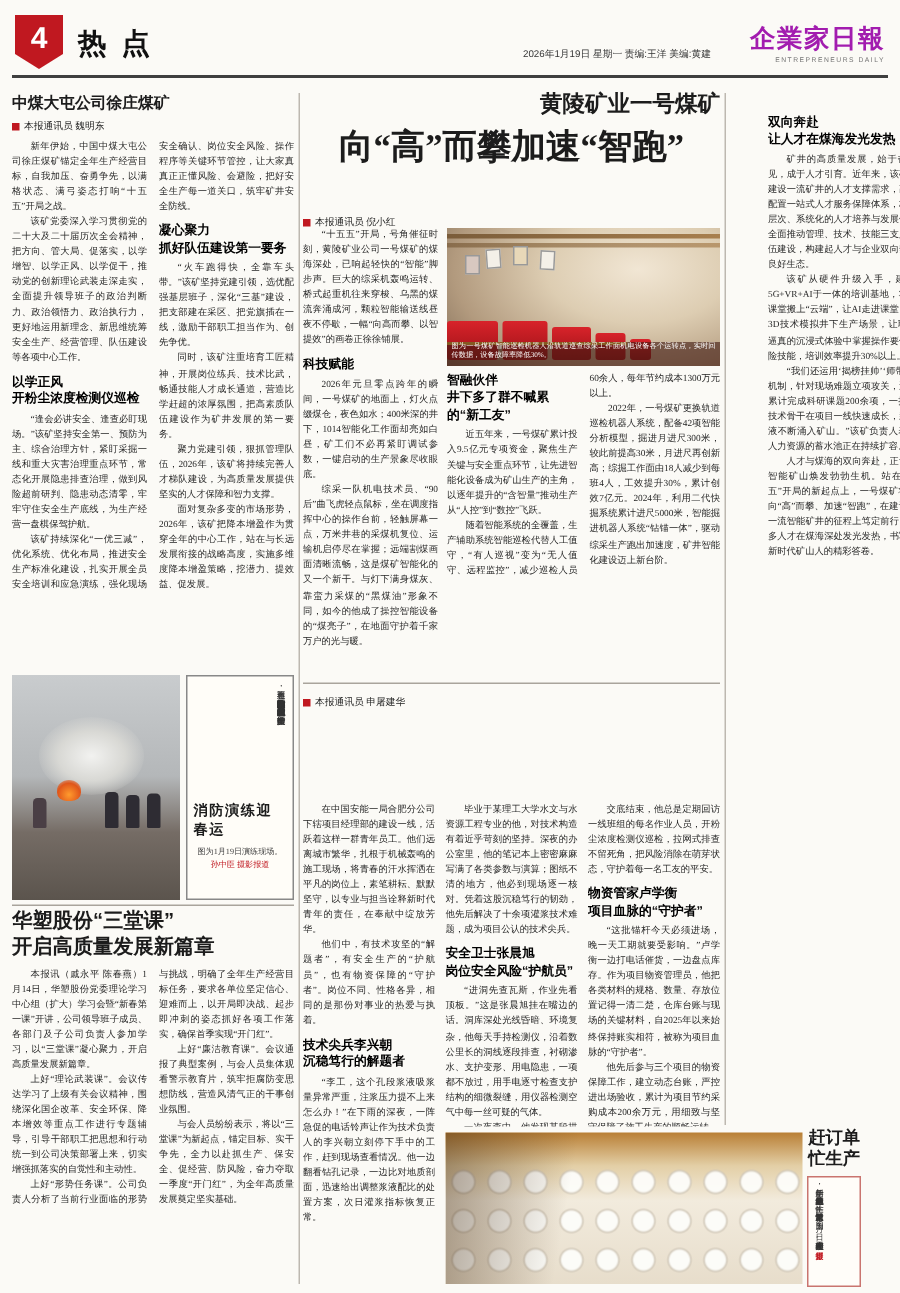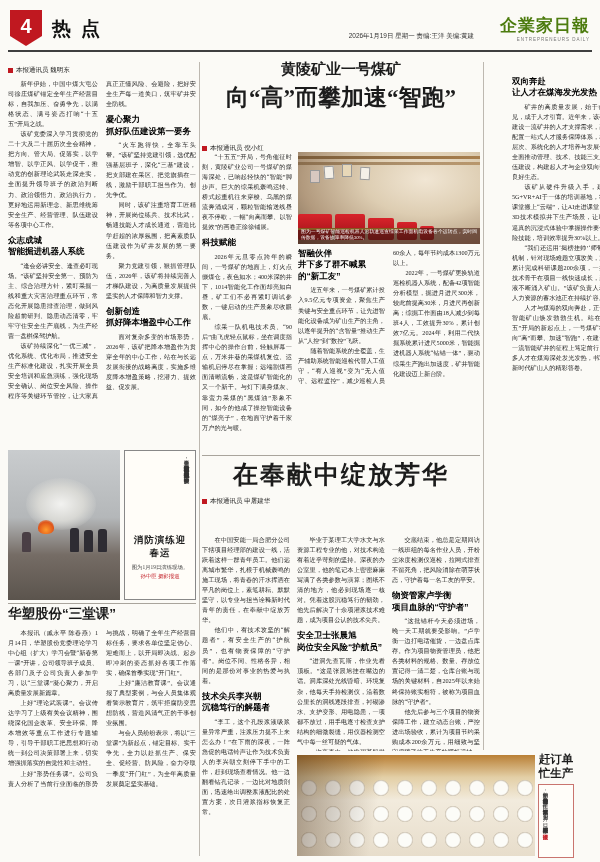--- a/index.html
+++ b/index.html
@@ -16,21 +16,21 @@
   .badge {
     position:absolute; left:2px; top:2px; width:32px; height:36px; background:#c01820;
     clip-path:polygon(0 0,100% 0,100% 72%,50% 100%,0 72%);
     color:#fff; font-family:"Liberation Sans",sans-serif; font-weight:bold;
     font-size:20px; text-align:center; line-height:32px;
   }
   .section-name { position:absolute; left:44px; top:8px; font-family:"Liberation Sans",sans-serif;
     font-weight:bold; font-size:19px; letter-spacing:10px; color:#111; }
   .dateline { position:absolute; right:118px; top:24px; font-size:6.5px; color:#333; font-family:"Liberation Sans",sans-serif;}
   .masthead { position:absolute; right:2px; top:6px; text-align:right; }
-  .masthead .cn { color:#4d7c0f; font-weight:900; font-size:17px; font-family:"Liberation Serif",serif; letter-spacing:1px; }
+  .masthead .cn { color:#a21caf; font-weight:900; font-size:17px; font-family:"Liberation Serif",serif; letter-spacing:1px; }
   .masthead .en { color:#777; font-size:4.5px; letter-spacing:1px; font-family:"Liberation Sans",sans-serif; }
 
   
   .paras p { font-size:6.2px; line-height:1.62; text-align:justify; text-indent:2em; color:#262626; }
   .kicker { font-family:"Liberation Sans",sans-serif; font-weight:bold; }
   .subhead { font-family:"Liberation Sans",sans-serif; font-weight:bold; font-size:8.5px; line-height:1.35; margin:5px 0 3px; color:#000;}
   .byline { font-size:6.5px; color:#222; margin:4px 0; display:flex; align-items:center; gap:3px;}
   .redsq { width:5px; height:5px; background:#c01820; display:inline-block; flex:none;}
   .vline { width:1px; background:#bdb8b0; }
   .hline { height:1px; background:#a9a49c; }
@@ -43,21 +43,21 @@
 
   
   #firephoto { left:8px; top:450px; width:112px; height:150px; overflow:hidden; background:linear-gradient(180deg,#c9ccce 0%,#b4b7b9 45%,#756c65 70%,#5b544d 100%); }
   .smoke { position:absolute; left:18px; top:28px; width:70px; height:52px; border-radius:50%;
     background:radial-gradient(ellipse at center,#f2f2f0 0%,#d8d8d4 45%,rgba(200,200,196,0) 75%); }
   .flame { position:absolute; left:30px; top:70px; width:16px; height:14px; border-radius:50% 50% 40% 40%;
     background:radial-gradient(circle at 50% 70%,#ff9b2d 0%,#e0561a 60%,rgba(200,80,20,0) 100%); }
   .fig { position:absolute; width:9px; height:24px; background:#2e2c33; border-radius:3px 3px 1px 1px; }
   #firebox { left:124px; top:450px; width:72px; height:150px; border:1px solid #888; background:#fffdf8; padding:5px 4px; }
   #firebox .vtext { writing-mode:vertical-rl; font-size:5.6px; line-height:1.7; height:74px; width:62px; margin:0 auto; color:#333; text-align:justify;}
-  #firebox .ftitle { font-family:"Liberation Sans",sans-serif; font-weight:bold; font-size:9.5px; text-align:center; margin:4px 0; letter-spacing:1px;}
+  #firebox .ftitle { font-family:"Liberation Sans",sans-serif; font-weight:bold; font-size:9.5px; margin:4px 0; letter-spacing:1px;}
   #firebox .credit { font-size:5.4px; color:#444; text-align:center; }
   #firebox .credit.red { color:#c01820; margin-top:2px; }
 
   
   #huasu { left:8px; top:606px; width:188px; height:250px; overflow:hidden; }
   #huasu .t { font-family:"Liberation Sans",sans-serif; font-weight:bold; font-size:13.5px; text-align:left; line-height:1.25; }
   #huasu .cols { column-count:2; column-gap:8px; height:204px; margin-top:5px; overflow:hidden; }
 
   
   #a2head { left:202px; top:60px; width:278px; height:76px; text-align:left; }
@@ -115,50 +115,47 @@
     <div class="en">ENTREPRENEURS DAILY</div>
   </div>
 </div>
 
 <div class="abs vline" style="left:199px; top:62px; height:794px;"></div>
 <div class="abs vline" style="left:483px; top:62px; height:688px;"></div>
 <div class="abs hline" style="left:202px; top:455px; width:278px;"></div>
 <div class="abs hline" style="left:8px; top:603px; width:188px;"></div>
 
 <div id="a1" class="abs">
+  <div class="kicker">中煤大屯公司徐庄煤矿</div>
   <div class="byline">
     <span class="redsq"></span>
     <span>本报通讯员 魏明东</span>
   </div>
   <div class="cols">
     <div class="paras">
         <p>新年伊始，中国中煤大屯公司徐庄煤矿锚定全年生产经营目标，自我加压、奋勇争先，以满格状态、满弓姿态打响“十五五”开局之战。</p>
         <p>该矿党委深入学习贯彻党的二十大及二十届历次全会精神，把方向、管大局、促落实，以学增智、以学正风、以学促干，推动党的创新理论武装走深走实，全面提升领导班子的政治判断力、政治领悟力、政治执行力，更好地运用新理念、新思维统筹安全生产、经营管理、队伍建设等各项中心工作。</p>
       </div>
     <div class="subhead">
-      <div>众志成城</div>
-        <div>智能掘进机器人系统</div>
+      <div>以学正风</div>
+        <div>开粉尘浓度检测仪巡检</div>
     </div>
     <div class="paras">
         <p>“逢会必讲安全、逢查必盯现场。”该矿坚持安全第一、预防为主、综合治理方针，紧盯采掘一线和重大灾害治理重点环节，常态化开展隐患排查治理，做到风险超前研判、隐患动态清零，牢牢守住安全生产底线，为生产经营一盘棋保驾护航。</p>
         <p>该矿持续深化“一优三减”，优化系统、优化布局，推进安全生产标准化建设，扎实开展全员安全培训和应急演练，强化现场安全确认、岗位安全风险、操作程序等关键环节管控，让大家真真正正懂风险、会避险，把好安全生产每一道关口，筑牢矿井安全防线。</p>
       </div>
     <div class="subhead">
       <div>凝心聚力</div>
         <div>抓好队伍建设第一要务</div>
     </div>
     <div class="paras">
         <p>“火车跑得快，全靠车头带。”该矿坚持党建引领，选优配强基层班子，深化“三基”建设，把支部建在采区、把党旗插在一线，激励干部职工担当作为、创先争优。</p>
         <p>同时，该矿注重培育工匠精神，开展岗位练兵、技术比武，畅通技能人才成长通道，营造比学赶超的浓厚氛围，把高素质队伍建设作为矿井发展的第一要务。</p>
         <p>聚力党建引领，狠抓管理队伍，2026年，该矿将持续完善人才梯队建设，为高质量发展提供坚实的人才保障和智力支撑。</p>
       </div>
-    <div class="subhead">
-      <div>创新创造</div>
-        <div>抓好降本增盈中心工作</div>
-    </div>
     <div class="paras">
         <p>面对复杂多变的市场形势，2026年，该矿把降本增盈作为贯穿全年的中心工作，站在与长远发展衔接的战略高度，实施多维度降本增盈策略，挖潜力、提效益、促发展。</p>
       </div>
   </div>
 </div>
 
 <div id="firephoto" class="abs">
   <div class="smoke"></div>
   <div class="flame"></div>
   <div class="fig" style="left:62px; top:78px;"></div>
@@ -168,33 +165,34 @@
 </div>
 <div id="firebox" class="abs">
   <div class="vtext">春运将至，山东省鱼台县消防救援大队联合汽车站开展消防安全演练，组织职工学习灭火器使用与应急疏散技能，护航旅客平安出行。</div>
   <div class="ftitle">消防演练迎春运</div>
   <div class="credit">图为1月19日演练现场。</div>
   <div class="credit red">孙中臣 摄影报道</div>
 </div>
 
 <div id="huasu" class="abs">
   <div class="t">华塑股份“三堂课”</div>
+  <div class="t">开启高质量发展新篇章</div>
   <div class="cols">
     <div class="paras">
         <p>本报讯（戚永平 陈春燕）1月14日，华塑股份党委理论学习中心组（扩大）学习会暨“新春第一课”开讲，公司领导班子成员、各部门及子公司负责人参加学习，以“三堂课”凝心聚力，开启高质量发展新篇章。</p>
         <p>上好“理论武装课”。会议传达学习了上级有关会议精神，围绕深化国企改革、安全环保、降本增效等重点工作进行专题辅导，引导干部职工把思想和行动统一到公司决策部署上来，切实增强抓落实的自觉性和主动性。</p>
         <p>上好“形势任务课”。公司负责人分析了当前行业面临的形势与挑战，明确了全年生产经营目标任务，要求各单位坚定信心、迎难而上，以开局即决战、起步即冲刺的姿态抓好各项工作落实，确保首季实现“开门红”。</p>
         <p>上好“廉洁教育课”。会议通报了典型案例，与会人员集体观看警示教育片，筑牢拒腐防变思想防线，营造风清气正的干事创业氛围。</p>
         <p>与会人员纷纷表示，将以“三堂课”为新起点，锚定目标、实干争先，全力以赴抓生产、保安全、促经营、防风险，奋力夺取一季度“开门红”，为全年高质量发展奠定坚实基础。</p>
       </div>
   </div>
 </div>
 
 <div id="a2head" class="abs">
-  <div class="kicker" style="text-align:center;">黄陵矿业一号煤矿</div>
+  <div class="kicker" style="text-align:right;">黄陵矿业一号煤矿</div>
   <div class="title" style="text-align:center;">向“高”而攀加速“智跑”</div>
 </div>
 <div id="a2byline" class="abs byline">
   <span class="redsq"></span>
   <span>本报通讯员 倪小红</span>
 </div>
 
 <div id="a2left" class="abs">
   <div class="paras">
       <p>“十五五”开局，号角催征时刻，黄陵矿业公司一号煤矿的煤海深处，已响起轻快的“智能”脚步声。巨大的综采机轰鸣运转、桥式起重机往来穿梭、乌黑的煤流奔涌成河，颗粒智能输送线昼夜不停歇，一幅“向高而攀、以智提效”的画卷正徐徐铺展。</p>
@@ -245,21 +243,20 @@
   </div>
   <div class="paras">
       <p>矿井的高质量发展，始于奋斗远见，成于人才引育。近年来，该矿紧扣建设一流矿井的人才支撑需求，高标准配置一站式人才服务保障体系，构建多层次、系统化的人才培养与发展体系，全面推动管理、技术、技能三支人才队伍建设，构建起人才与企业双向奔赴的良好生态。</p>
       <p>该矿从硬件升级入手，建成集5G+VR+AI于一体的培训基地，将传统课堂搬上“云端”，让AI走进课堂，通过3D技术模拟井下生产场景，让职工在逼真的沉浸式体验中掌握操作要领和避险技能，培训效率提升30%以上。</p>
       <p>“我们还运用‘揭榜挂帅’‘师带徒’等机制，针对现场难题立项攻关，近两年累计完成科研课题200余项，一批青年技术骨干在项目一线快速成长，新鲜血液不断涌入矿山。”该矿负责人表示，人力资源的蓄水池正在持续扩容。</p>
       <p>人才与煤海的双向奔赴，正让这座智能矿山焕发勃勃生机。站在“十五五”开局的新起点上，一号煤矿将继续向“高”而攀、加速“智跑”，在建设世界一流智能矿井的征程上笃定前行，让更多人才在煤海深处发光发热，书写属于新时代矿山人的精彩答卷。</p>
     </div>
 </div>
 
 <div id="feat" class="abs">
-  <div class="title">在奉献中绽放芳华</div>
   <div class="byline" style="margin-top:6px;">
     <span class="redsq"></span>
     <span>本报通讯员 申屠建华</span>
   </div>
 </div>
 
 <div id="fcol1" class="abs fcol">
   <div class="paras">
       <p>在中国安能一局合肥分公司下辖项目经理部的建设一线，活跃着这样一群青年员工。他们远离城市繁华，扎根于机械轰鸣的施工现场，将青春的汗水挥洒在平凡的岗位上，素笔耕耘、默默坚守，以专业与担当诠释新时代青年的责任，在奉献中绽放芳华。</p>
       <p>他们中，有技术攻坚的“解题者”，有安全生产的“护航员”，也有物资保障的“守护者”。岗位不同、性格各异，相同的是那份对事业的热爱与执着。</p>

